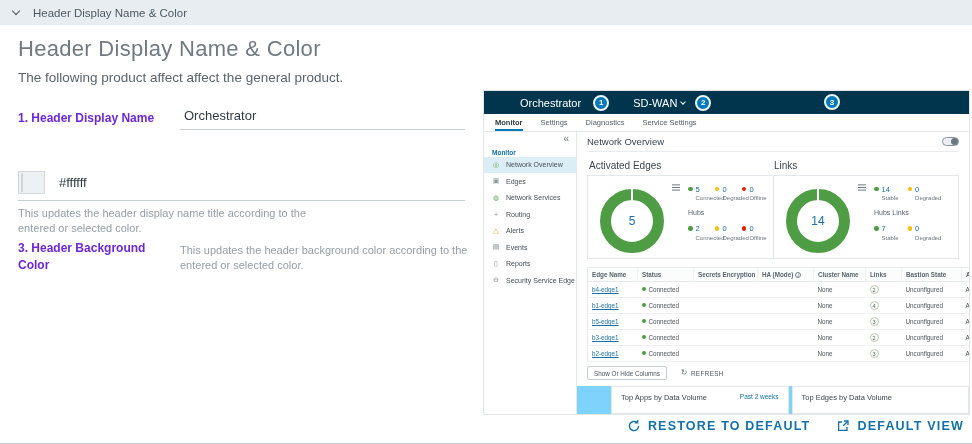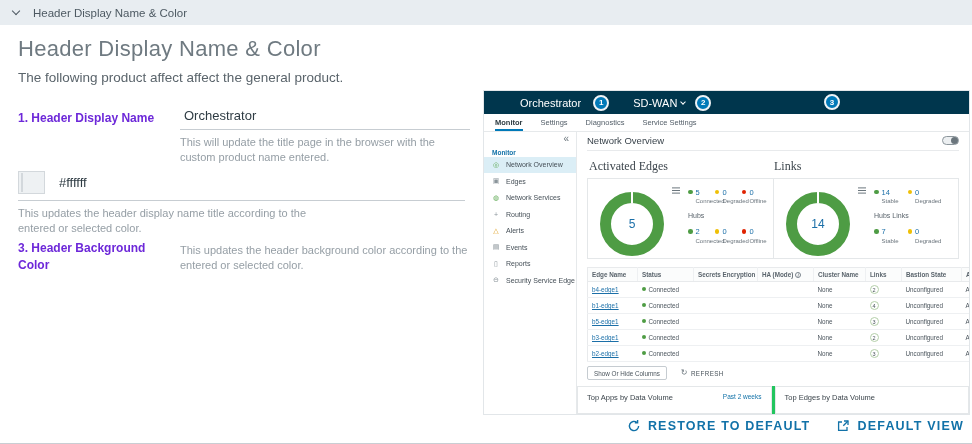--- a/index.html
+++ b/index.html
@@ -69,21 +69,21 @@
   .side-ico { font-size:7px; width:8px; text-align:center; flex:0 0 auto; }
 
   .pv-main { flex:1; padding:0 10px; display:flex; flex-direction:column; overflow:hidden; }
   .ov-titlerow { height:21px; display:flex; align-items:center; border-bottom:1px solid #e8eaec; }
   .ov-title { font-size:9.5px; color:#3a444c; }
   .toggle { margin-left:auto; width:17px; height:9px; border-radius:5px; background:#eceff1;
     border:1px solid #8b959b; position:relative; }
   .toggle .knob { position:absolute; right:0px; top:0px; width:7px; height:7px; border-radius:50%;
     background:#6b767d; }
   .panel-titles { display:flex; padding:8px 0 4px 2px; }
-  .panel-titles .pt { width:50%; font-size:12px; color:#3c454c;font-family:Liberation Serif, serif; }
+  .panel-titles .pt { width:50%; font-size:10px; color:#3c454c; }
   .cards { border:1px solid #e4e7e9; height:90px; display:flex; }
   .half { width:50%; position:relative; }
   .half + .half { border-left:1px solid #e4e7e9; }
   .donut { position:absolute; left:12px; top:13px; width:64px; height:64px; border-radius:50%;
     border:11px solid #4e9c44; }
   .donut .notch { position:absolute; left:50%; top:-11px; transform:translateX(-50%);
     width:2px; height:11px; background:#fff; }
   .donut .dval { position:absolute; left:50%; top:50%; transform:translate(-50%,-50%);
     font-size:12px; color:#1b6fa8; }
   .hamb { position:absolute; left:84px; top:11px; width:8px; height:1.4px; background:#6b767d;
@@ -114,21 +114,21 @@
     border:0.8px solid #7a848c; font-size:4.5px; align-items:center; justify-content:center;
     margin-left:2px; vertical-align:0.5px; color:#7a848c; font-style:italic; }
   .tbl-actions { display:flex; align-items:center; gap:14px; margin-top:4px; }
   .sh-btn { font-family:inherit; font-size:6.3px; color:#4a545c; background:#fff;
     border:1px solid #c6ccd1; border-radius:2px; padding:2.5px 6px; }
   .refresh { font-size:6.3px; color:#4a545c; letter-spacing:.4px; display:flex;
     align-items:center; gap:3px; }
   .refresh .ricon { font-size:8px; color:#6b767d; line-height:1; }
 
   .gap { flex:1; background:#f8f9fa; margin:6px -10px 0 -10px; }
-  .bottom-row { display:flex; gap:3px; margin:0 -10px; background:#22c55e; }
+  .bottom-row { display:flex; gap:3px; margin:0 -10px; background:#7dd3fc;padding-left:34px; }
   .bcard { background:#fff; border:1px solid #e4e7e9; height:28px; width:50%;
     padding:6px 9px; display:flex; align-items:flex-start; }
   .bcard .bt { font-size:7.5px; color:#3c454c; }
   .bcard .brange { margin-left:auto; font-size:6.5px; color:#1272a8; }
 
   
   .footer-actions { position:absolute; right:8px; top:419px; display:flex; gap:26px; }
   .f-act { display:flex; align-items:center; gap:7px; color:#1272a8; font-size:12.5px;
     letter-spacing:1.2px; cursor:pointer; font-weight:700; }
 </style>
@@ -142,21 +142,20 @@
 
 <div class="page-title">Header Display Name &amp; Color</div>
 <div class="page-sub">The following product affect affect the general product.</div>
 
 <div class="form-row r1">
   <div class="form-label">1. Header Display Name</div>
   <div class="form-field">
     <div class="field-line">
       <input class="field-input" value="Orchestrator" style="">
     </div>
-    <div class="helper">This will update the title page in the browser with the custom product name entered.</div>
   </div>
 </div>
 
 <div class="form-row r2">
   <div class="form-field">
     <div class="field-line">
       <span class="swatch-wrap">
         <span class="swatch-inner" style="background: rgb(255, 255, 255);"></span>
       </span>
       <input class="hex-input" value="#ffffff" style="">

